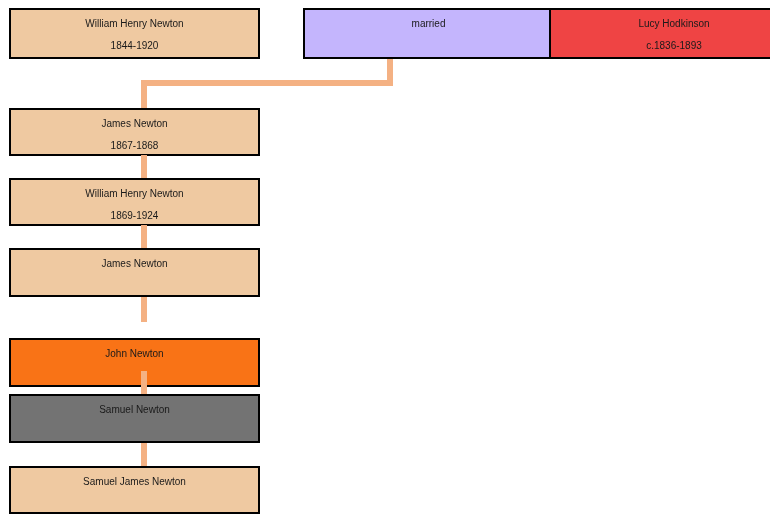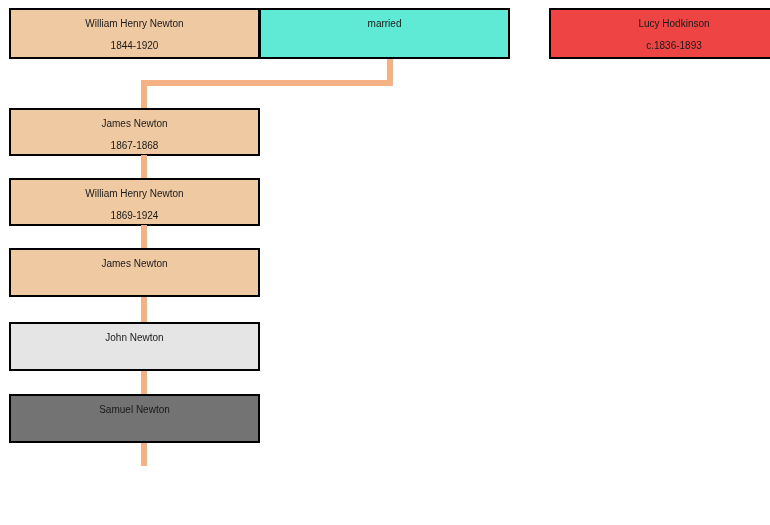--- a/index.html
+++ b/index.html
@@ -48,21 +48,21 @@
 </head>
 <body>
 
 <div class="canvas">
 
   <div class="node pos-father" style="background-color: rgb(239, 201, 161);">
     <div class="line">William Henry Newton</div>
     <div class="line">1844-1920</div>
   </div>
 
-  <div class="node pos-marriage" style="background-color: #5eead4;">
+  <div class="node pos-marriage" style="background-color: #c4b5fd; margin-left: 44px;">
     <div class="line">married</div>
   </div>
 
   <div class="node pos-mother" style="background-color: #ef4444; margin-left: 40px;">
     <div class="line">Lucy Hodkinson</div>
     <div class="line">c.1836-1893</div>
   </div>
 
   <div class="conn seg-marriage-drop" style="background-color: rgb(244, 177, 131);"></div>
   <div class="conn seg-elbow-h" style="background-color: rgb(244, 177, 131);"></div>
@@ -79,26 +79,30 @@
     <div class="line">1869-1924</div>
   </div>
   <div class="conn seg-c1-c2" style="background-color: rgb(244, 177, 131);"></div>
 
   <div class="node pos-c2" style="background-color: rgb(239, 201, 161);">
     <div class="line">James Newton</div>
     <div class="line"></div>
   </div>
   <div class="conn seg-c2-c3" style="background-color: rgb(244, 177, 131);"></div>
 
-  <div class="node pos-c3" style="background-color: #e5e5e5;">
+  <div class="node pos-c3" style="background-color: #f97316; margin-top: 16px;">
     <div class="line">John Newton</div>
     <div class="line"></div>
   </div>
   <div class="conn seg-c3-c4" style="background-color: rgb(244, 177, 131);"></div>
 
   <div class="node pos-c4" style="background-color: #737373;">
     <div class="line">Samuel Newton</div>
     <div class="line"></div>
   </div>
   <div class="conn seg-c4-c5" style="background-color: rgb(244, 177, 131);"></div>
 
+  <div class="node pos-c5" style="background-color: rgb(239, 201, 161);">
+    <div class="line">Samuel James Newton</div>
+    <div class="line"></div>
+  </div>
 
 </div>
 
 </body></html>

